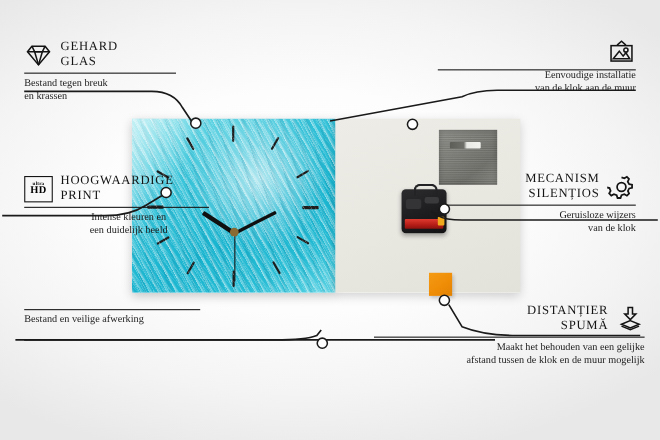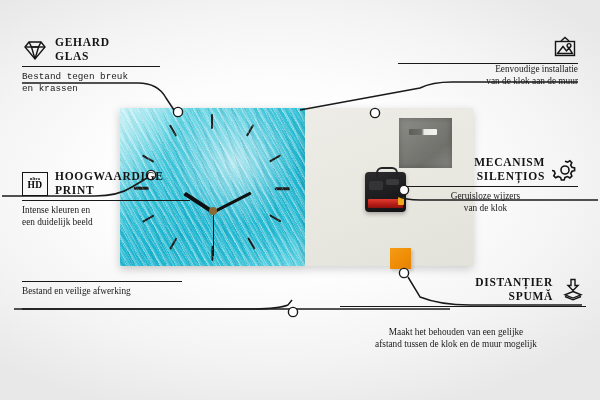--- a/index.html
+++ b/index.html
@@ -75,21 +75,21 @@
   
   .tick{position:absolute;background:#1d1d1d;border-radius:1px;transform-origin:center;}
   .hand{position:absolute;background:#101010;transform-origin:bottom center;border-radius:1px;}
   #hand-hour{left:211px;top:178px;width:4px;height:34px;transform:rotate(-57deg);}
   #hand-minute{left:212px;top:170px;width:3px;height:42px;transform:rotate(63deg);}
   #hand-second{left:212.5px;top:210px;width:1.6px;height:46px;background:#151515;transform-origin:top center;}
   #hand-cap{position:absolute;left:209px;top:207px;width:8px;height:8px;border-radius:50%;background:#8a6a33;}
   
   .callout{position:absolute;}
   .callout .title{
-    font-weight:bold;letter-spacing:0.7px;color:#141414;
+    font-weight:normal;letter-spacing:0.7px;color:#141414;
     font-size:11.5px;line-height:13.5px;text-transform:uppercase;
   }
   .callout .desc{
     font-size:9.3px;line-height:11.5px;color:#1a1a1a;
   }
   .rule{height:1.3px;background:#191919;}
   .head-row{display:flex;align-items:center;gap:7px;}
   .ico{width:26px;height:24px;flex:none;color:#141414;}
   .ico svg{width:100%;height:100%;display:block;}
   .left .head-row{justify-content:flex-start;}
@@ -185,37 +185,37 @@
               <path d="M19 4 L16.5 9 L13 21"></path>
               <path d="M9.5 9 H16.5"></path>
         </g>
           </svg>
       </span>
       <span class="title">
         <span>GEHARD</span><br><span>GLAS</span>
       </span>
     </div>
     <div class="rule" style="width:138px;margin-top:3px;"></div>
-    <div class="desc" style="margin-top:4px;font-family:Liberation Mono, monospace;">
+    <div class="desc" style="margin-top:4px;">
       <span>Bestand tegen breuk</span><br><span>en krassen</span>
     </div>
   </div>
 
-  <div class="callout left" style="left:22px;top:170px;width:190px;">
+  <div class="callout left" style="left:22px;top:158px;width:190px;">
     <div class="head-row">
       <span class="hdicon">
         <span class="u">ultra</span>
         <span class="h">HD</span>
       </span>
       <span class="title">
         <span>HOOGWAARDIGE</span><br><span>PRINT</span>
       </span>
     </div>
     <div class="rule" style="width:168px;margin-top:3px;"></div>
-    <div class="desc" style="margin-top:4px;">
+    <div class="desc" style="margin-top:4px;text-align:center;">
       <span>Intense kleuren en</span><br><span>een duidelijk beeld</span>
     </div>
   </div>
 
   <div class="callout left" style="left:22px;top:278px;width:180px;">
     <div class="rule" style="width:160px;margin-top:3px;"></div>
     <div class="desc" style="margin-top:4px;">
       <span>Bestand en veilige afwerking</span>
     </div>
   </div>
@@ -247,39 +247,39 @@
       <span class="ico">
         <svg viewBox="0 0 26 24">
             <g fill="none" stroke="currentColor" stroke-width="1.6">
           <path d="M13 3.2 l2.6 .9 l2.3 -1.4 l1.9 2 l-1.1 2.4 l1.3 2.3 l2.6 .5 l0 2.8 l-2.6 .6 l-1.2 2.3 l1.1 2.4 l-2 1.9 l-2.3 -1.3 l-2.6 .9 l-.9 2.5 l-2.7 0 l-.8 -2.5 l-2.5 -1 l-2.4 1.3 l-1.9 -2 l1.3 -2.3 l-1 -2.5 l-2.4 -.6"></path>
           <circle cx="13" cy="12" r="4"></circle>
         </g>
           </svg>
       </span>
     </div>
     <div class="rule" style="width:172px;margin-top:3px;margin-left:auto;"></div>
-    <div class="desc" style="margin-top:4px;text-align:center;">
+    <div class="desc" style="margin-top:4px;">
       <span>Geruisloze wijzers</span><br><span>van de klok</span>
     </div>
   </div>
 
   <div class="callout right" style="right:14px;top:276px;width:260px;">
     <div class="head-row">
       <span class="title">
         <span>DISTANȚIER</span><br><span>SPUMĂ</span>
       </span>
       <span class="ico">
         <svg viewBox="0 0 26 24">
             <g fill="none" stroke="currentColor" stroke-width="1.4">
           <path d="M11 1.5 h4 v6 h3 l-5 5 l-5 -5 h3 z"></path>
           <path d="M13 13.5 l8 3.3 l-8 3.3 l-8 -3.3 z"></path>
           <path d="M5 18.5 l8 3.3 l8 -3.3"></path>
         </g>
           </svg>
       </span>
     </div>
     <div class="rule" style="width:246px;margin-top:3px;margin-left:auto;"></div>
-    <div class="desc" style="margin-top:20px;text-align:center;">
+    <div class="desc" style="margin-top:4px;">
       <span>Maakt het behouden van een gelijke</span><br><span>afstand tussen de klok en de muur mogelijk</span>
     </div>
   </div>
 
 </div>
 
 </body></html>

